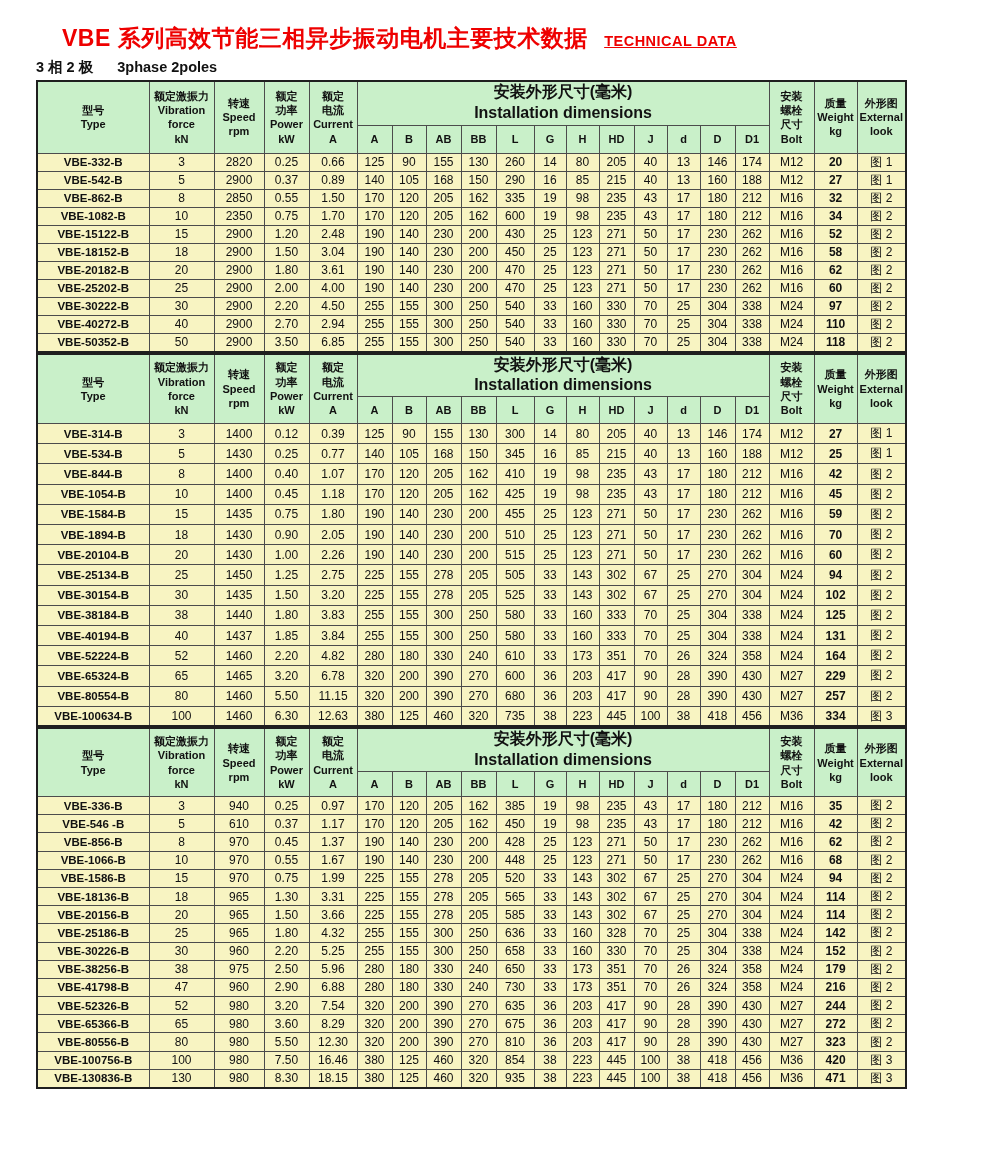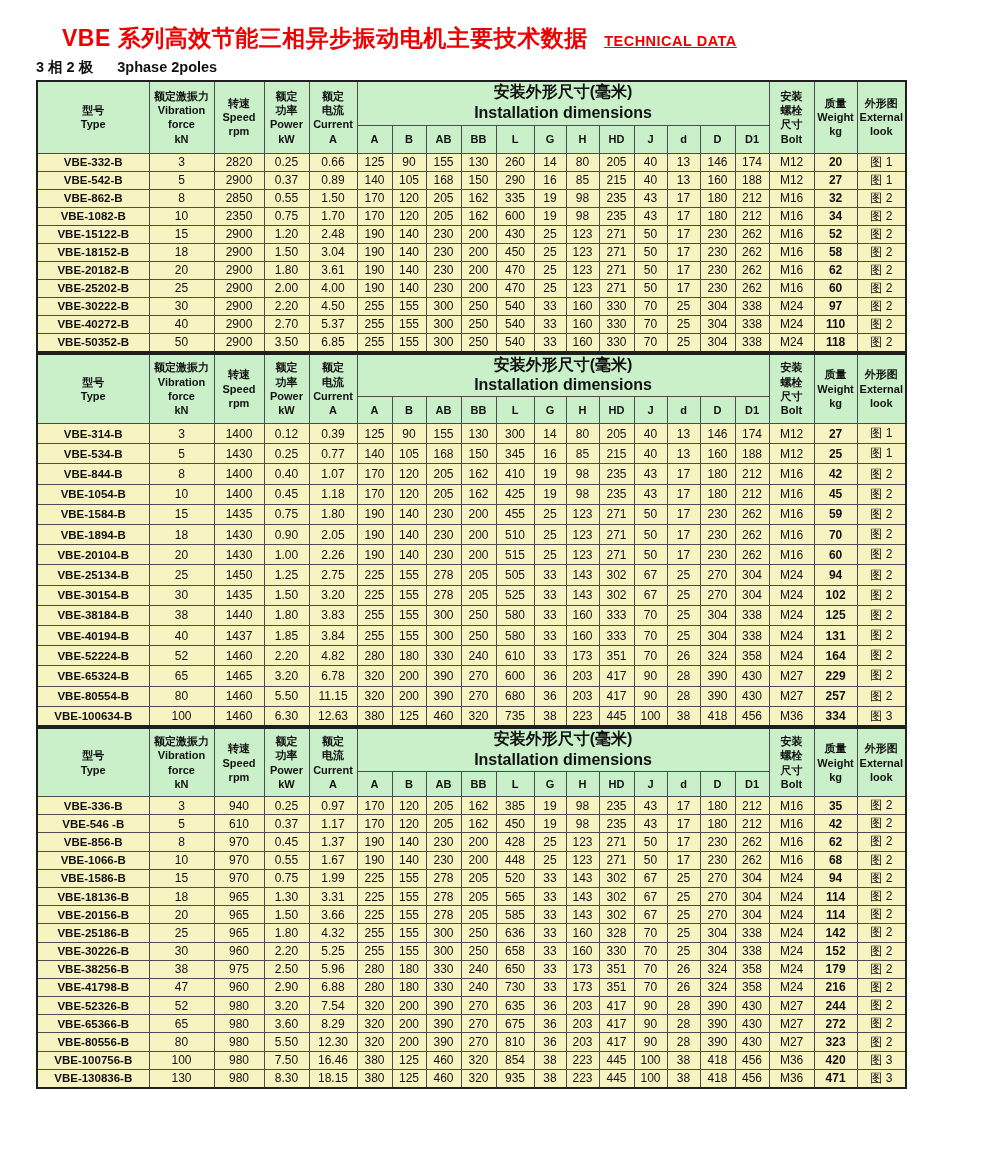--- a/index.html
+++ b/index.html
@@ -318,21 +318,21 @@
           <td>338</td>
           <td>M24</td>
           <td>97</td>
           <td>图 2</td>
         </tr>
         <tr>
           <td>VBE-40272-B</td>
           <td>40</td>
           <td>2900</td>
           <td>2.70</td>
-          <td>5.37</td>
+          <td>2.94</td>
           <td>255</td>
           <td>155</td>
           <td>300</td>
           <td>250</td>
           <td>540</td>
           <td>33</td>
           <td>160</td>
           <td>330</td>
           <td>70</td>
           <td>25</td>

